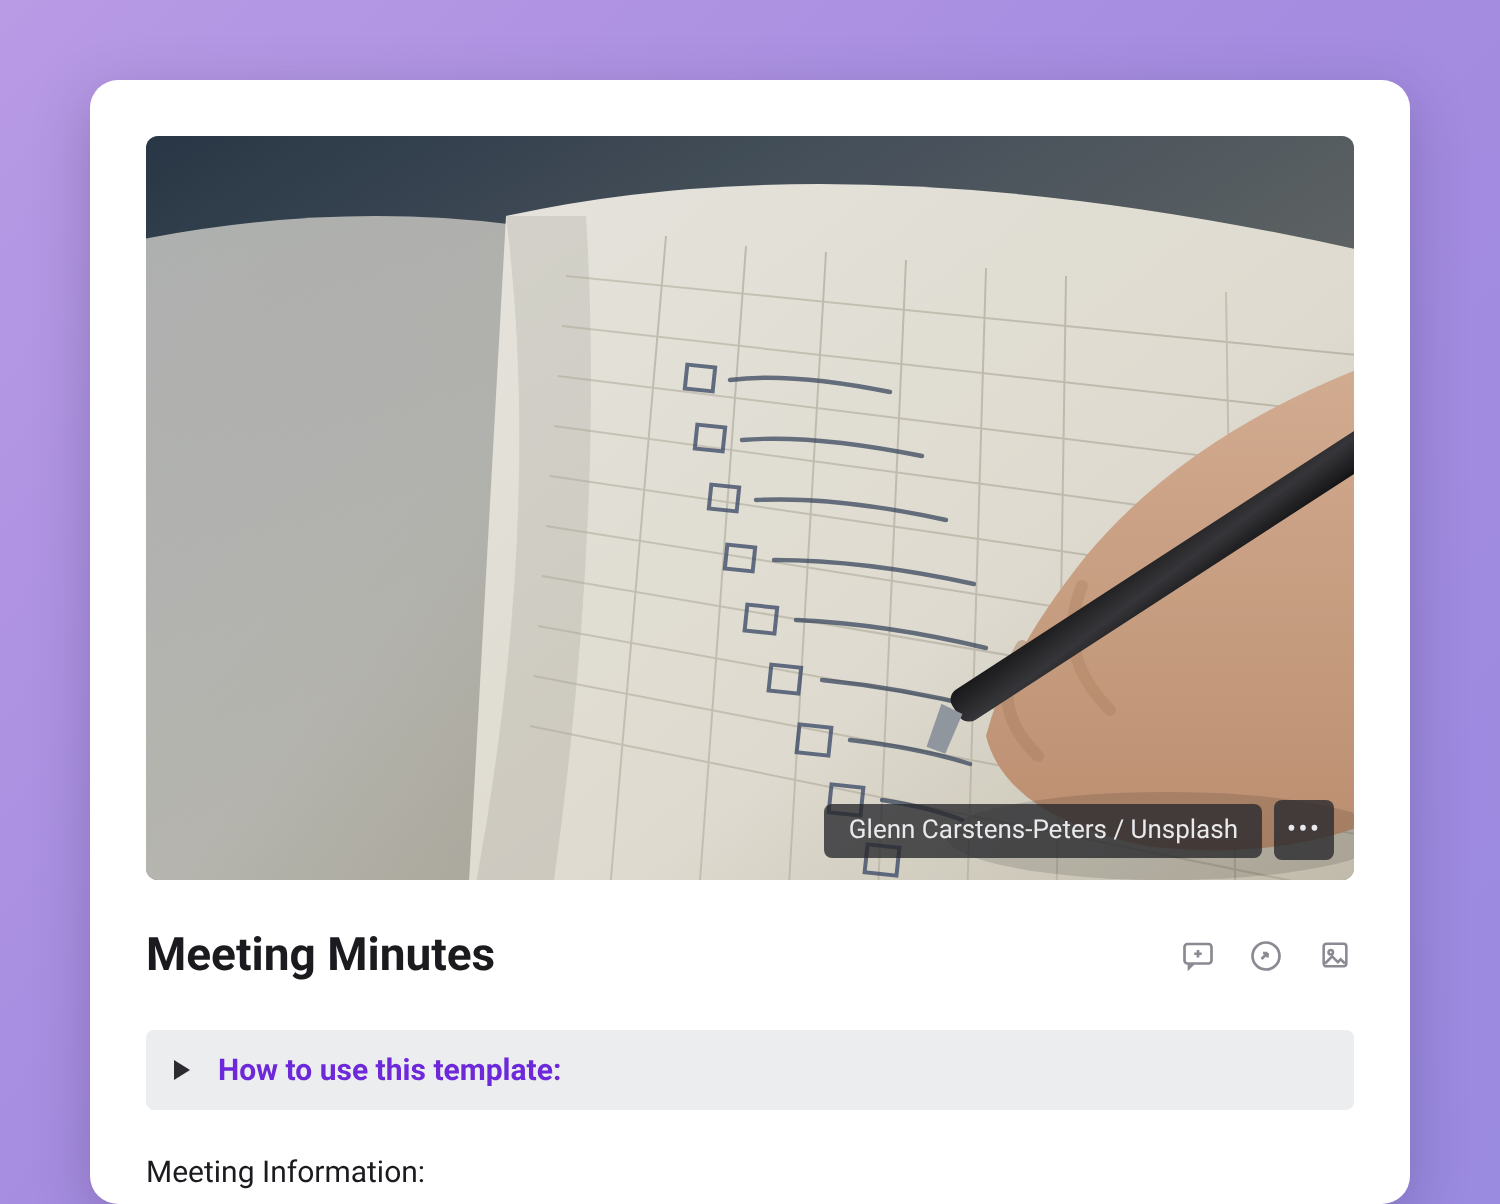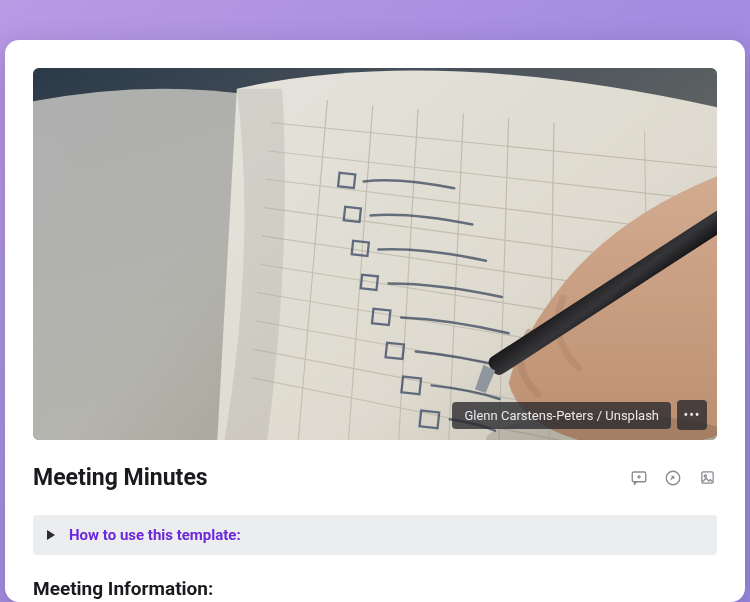--- a/index.html
+++ b/index.html
@@ -6,21 +6,21 @@
   html, body { width: 750px; height: 602px; overflow: hidden; }
   body {
     background: linear-gradient(135deg, #b89ae5 0%, #a58ce0 50%, #9a8ae0 100%);
     font-family: -apple-system, BlinkMacSystemFont, "Segoe UI", Roboto, Helvetica, Arial, sans-serif;
     display: flex;
     align-items: flex-start;
     justify-content: center;
     padding-top: 40px;
   }
   .card {
-    width: 740px;
+    width: 660px;
     background: #ffffff;
     border-radius: 14px;
     box-shadow: 0 8px 28px rgba(40,30,70,0.25);
     padding: 28px 28px 0 28px;
     height: 562px;
     overflow: hidden;
   }
   .cover {
     position: relative;
     width: 100%;
@@ -100,22 +100,22 @@
     border-left: 8px solid #2b2b30;
     flex: 0 0 auto;
   }
   .callout-text {
     font-size: 15px;
     font-weight: 700;
     color: #6d28d9;
   }
   .section-heading {
     margin-top: 22px;
-    font-size: 19px;
-    font-weight: 700;
+    font-size: 15px;
+    font-weight: 400;
     color: #1b1b1f;
   }
 </style>
 </head>
 <body>
 
 <div class="card">
 
   <div class="cover">
     <svg viewBox="0 0 604 372" preserveAspectRatio="xMidYMid slice">

